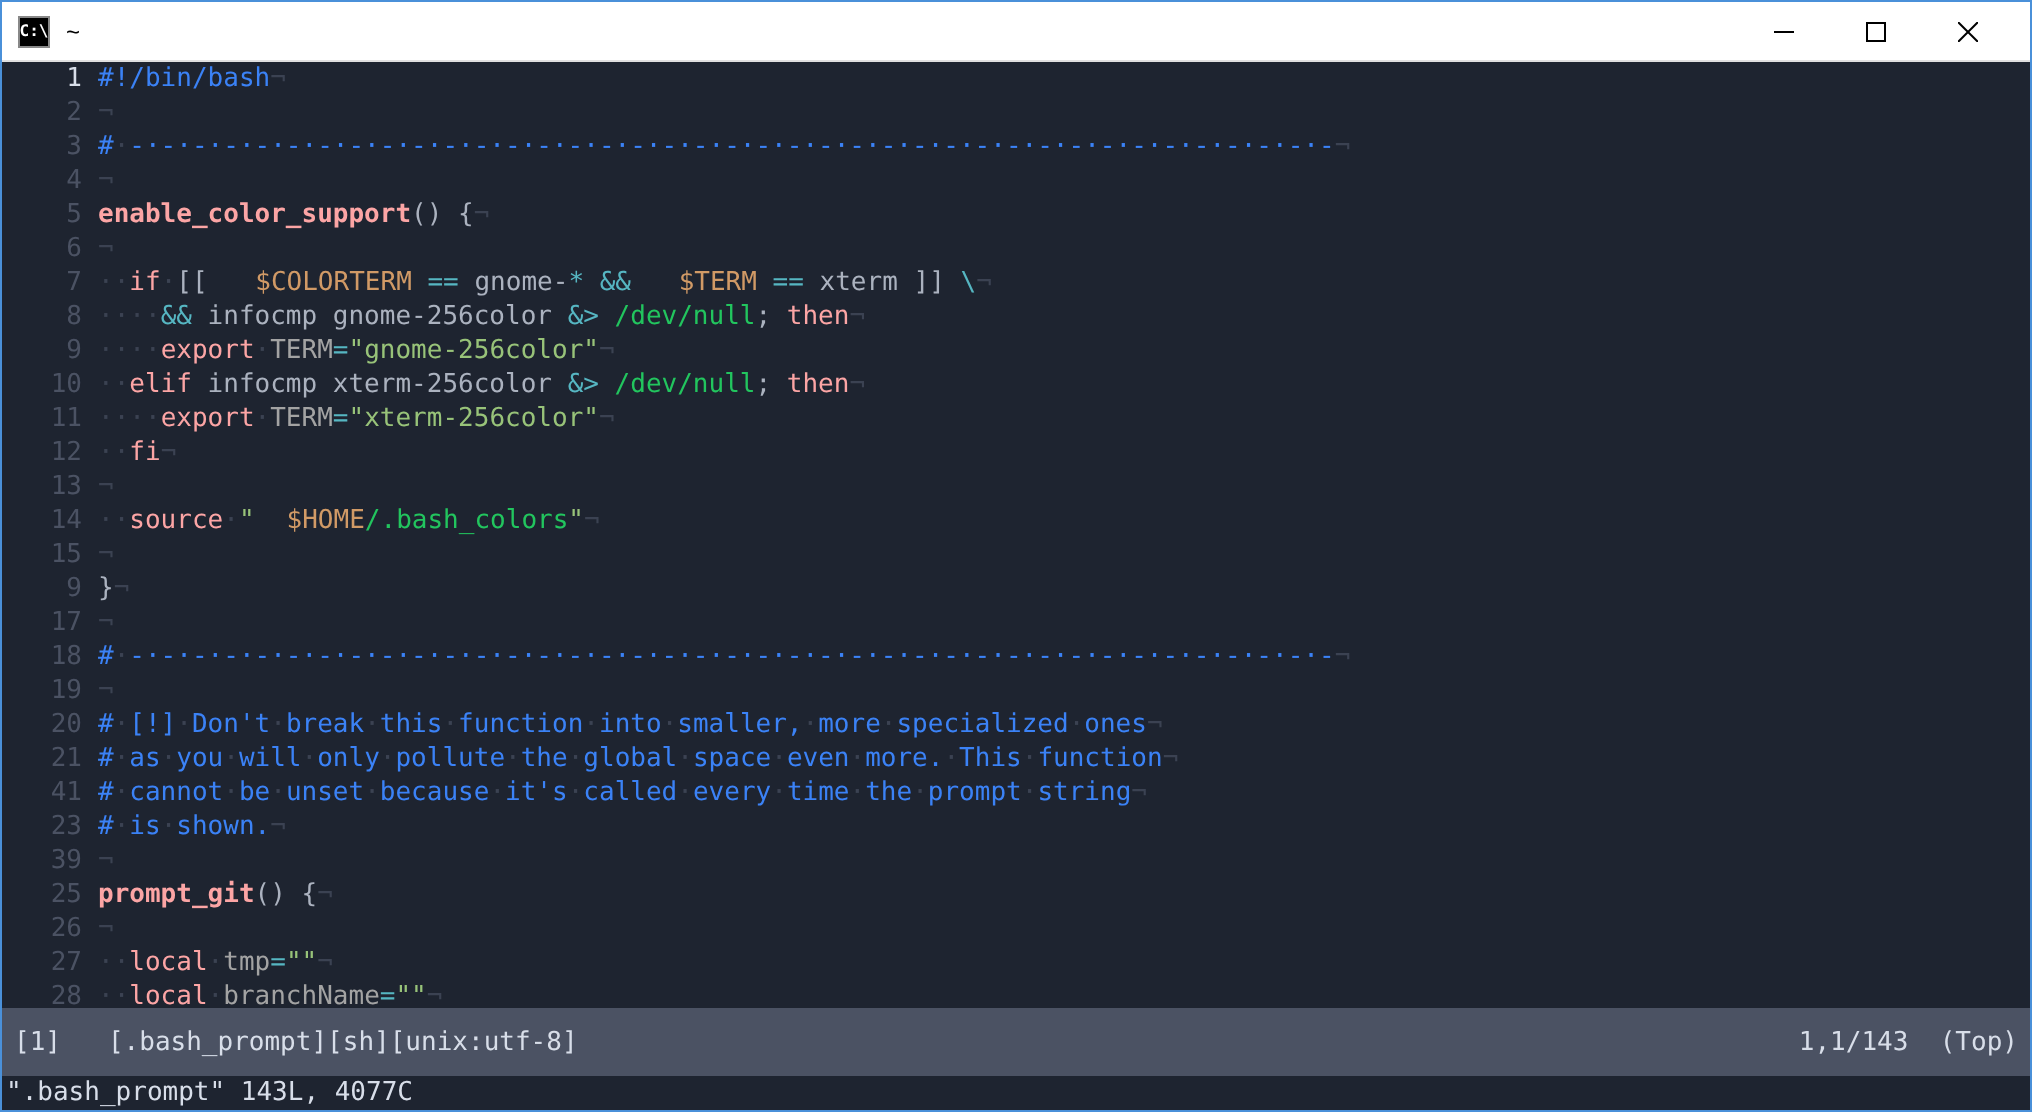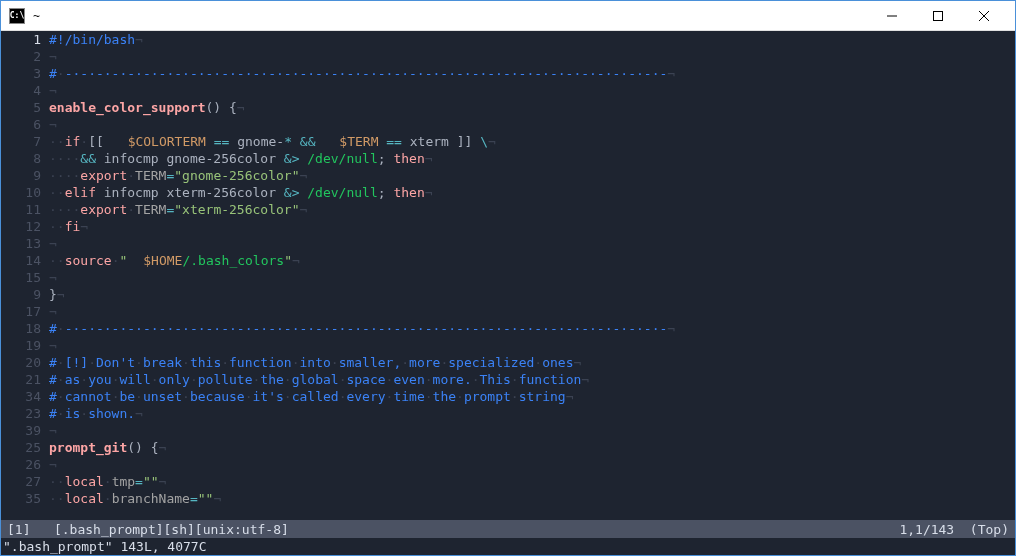--- a/index.html
+++ b/index.html
@@ -20,21 +20,21 @@
   .comment { color: #3b82f6; }
   .keyword { color: #fca5a5; }
   .func { color: #fca5a5; font-weight: bold; }
   .builtin { color: #a3a3a3; }
   .var { color: #d19a66; margin-left: 16px; }
   .string { color: #98c379; }
   .punct { color: #abb2bf; }
   .op { color: #56b6c2; }
   .path { color: #22c55e; }
   .ws { color: #3b4252; }
-  .statusline { height: 18px; background: #4b5263; color: #d8dee9; display: flex; padding: 0 6px; font-size: 13px; align-items: center; justify-content: flex-end; }
+  .statusline { height: 34px; background: #4b5263; color: #d8dee9; display: flex; padding: 0 6px; font-size: 13px; align-items: center; justify-content: flex-end; }
   .statusline .left { flex: 1; }
   .cmdline { height: 17px; background: #1e2430; color: #d8dee9; padding: 0 2px; font-size: 13px; display: flex; align-items: center; }
 </style>
 </head>
 <body>
 
 <div class="window">
   <div class="titlebar">
     <div class="app-icon">C:\</div>
     <div class="title-text">~</div>
@@ -75,27 +75,27 @@
           <div class="ln">12</div>
           <div class="ln">13</div>
           <div class="ln">14</div>
           <div class="ln">15</div>
           <div class="ln">9</div>
           <div class="ln">17</div>
           <div class="ln">18</div>
           <div class="ln">19</div>
           <div class="ln">20</div>
           <div class="ln">21</div>
-          <div class="ln">34</div>
+          <div class="ln">41</div>
           <div class="ln">23</div>
           <div class="ln">39</div>
           <div class="ln">25</div>
           <div class="ln">26</div>
           <div class="ln">27</div>
-          <div class="ln">35</div>
+          <div class="ln">28</div>
         </div>
       <div class="lines" id="lines"><div class="ln"><span class="comment">#!/bin/bash</span><span class="ws">¬</span></div><div class="ln"><span class="ws">¬</span></div><div class="ln"><span class="comment">#</span><span class="ws">·</span><span class="comment">-·-·-·-·-·-·-·-·-·-·-·-·-·-·-·-·-·-·-·-·-·-·-·-·-·-·-·-·-·-·-·-·-·-·-·-·-·-·-</span><span class="ws">¬</span></div><div class="ln"><span class="ws">¬</span></div><div class="ln"><span class="func">enable_color_support</span><span class="punct">() {</span><span class="ws">¬</span></div><div class="ln"><span class="ws">¬</span></div><div class="ln"><span class="ws">··</span><span class="keyword">if</span><span class="ws">·</span><span class="punct">[[ </span><span class="var">$COLORTERM</span><span class="punct"> </span><span class="op">==</span><span class="punct"> gnome-</span><span class="op">*</span><span class="punct"> </span><span class="op">&amp;&amp;</span><span class="punct"> </span><span class="var">$TERM</span><span class="punct"> </span><span class="op">==</span><span class="punct"> xterm ]] </span><span class="op">\</span><span class="ws">¬</span></div><div class="ln"><span class="ws">····</span><span class="op">&amp;&amp;</span><span class="punct"> infocmp gnome-256color </span><span class="op">&amp;&gt;</span><span class="punct"> </span><span class="path">/dev/null</span><span class="punct">; </span><span class="keyword">then</span><span class="ws">¬</span></div><div class="ln"><span class="ws">····</span><span class="keyword">export</span><span class="ws">·</span><span class="builtin">TERM</span><span class="op">=</span><span class="string">"gnome-256color"</span><span class="ws">¬</span></div><div class="ln"><span class="ws">··</span><span class="keyword">elif</span><span class="punct"> infocmp xterm-256color </span><span class="op">&amp;&gt;</span><span class="punct"> </span><span class="path">/dev/null</span><span class="punct">; </span><span class="keyword">then</span><span class="ws">¬</span></div><div class="ln"><span class="ws">····</span><span class="keyword">export</span><span class="ws">·</span><span class="builtin">TERM</span><span class="op">=</span><span class="string">"xterm-256color"</span><span class="ws">¬</span></div><div class="ln"><span class="ws">··</span><span class="keyword">fi</span><span class="ws">¬</span></div><div class="ln"><span class="ws">¬</span></div><div class="ln"><span class="ws">··</span><span class="keyword">source</span><span class="ws">·</span><span class="string">"</span><span class="var">$HOME</span><span class="path">/.bash_colors</span><span class="string">"</span><span class="ws">¬</span></div><div class="ln"><span class="ws">¬</span></div><div class="ln"><span class="punct">}</span><span class="ws">¬</span></div><div class="ln"><span class="ws">¬</span></div><div class="ln"><span class="comment">#</span><span class="ws">·</span><span class="comment">-·-·-·-·-·-·-·-·-·-·-·-·-·-·-·-·-·-·-·-·-·-·-·-·-·-·-·-·-·-·-·-·-·-·-·-·-·-·-</span><span class="ws">¬</span></div><div class="ln"><span class="ws">¬</span></div><div class="ln"><span class="comment">#</span><span class="ws">·</span><span class="comment">[!]</span><span class="ws">·</span><span class="comment">Don't</span><span class="ws">·</span><span class="comment">break</span><span class="ws">·</span><span class="comment">this</span><span class="ws">·</span><span class="comment">function</span><span class="ws">·</span><span class="comment">into</span><span class="ws">·</span><span class="comment">smaller,</span><span class="ws">·</span><span class="comment">more</span><span class="ws">·</span><span class="comment">specialized</span><span class="ws">·</span><span class="comment">ones</span><span class="ws">¬</span></div><div class="ln"><span class="comment">#</span><span class="ws">·</span><span class="comment">as</span><span class="ws">·</span><span class="comment">you</span><span class="ws">·</span><span class="comment">will</span><span class="ws">·</span><span class="comment">only</span><span class="ws">·</span><span class="comment">pollute</span><span class="ws">·</span><span class="comment">the</span><span class="ws">·</span><span class="comment">global</span><span class="ws">·</span><span class="comment">space</span><span class="ws">·</span><span class="comment">even</span><span class="ws">·</span><span class="comment">more.</span><span class="ws">·</span><span class="comment">This</span><span class="ws">·</span><span class="comment">function</span><span class="ws">¬</span></div><div class="ln"><span class="comment">#</span><span class="ws">·</span><span class="comment">cannot</span><span class="ws">·</span><span class="comment">be</span><span class="ws">·</span><span class="comment">unset</span><span class="ws">·</span><span class="comment">because</span><span class="ws">·</span><span class="comment">it's</span><span class="ws">·</span><span class="comment">called</span><span class="ws">·</span><span class="comment">every</span><span class="ws">·</span><span class="comment">time</span><span class="ws">·</span><span class="comment">the</span><span class="ws">·</span><span class="comment">prompt</span><span class="ws">·</span><span class="comment">string</span><span class="ws">¬</span></div><div class="ln"><span class="comment">#</span><span class="ws">·</span><span class="comment">is</span><span class="ws">·</span><span class="comment">shown.</span><span class="ws">¬</span></div><div class="ln"><span class="ws">¬</span></div><div class="ln"><span class="func">prompt_git</span><span class="punct">() {</span><span class="ws">¬</span></div><div class="ln"><span class="ws">¬</span></div><div class="ln"><span class="ws">··</span><span class="keyword">local</span><span class="ws">·</span><span class="builtin">tmp</span><span class="op">=</span><span class="string">""</span><span class="ws">¬</span></div><div class="ln"><span class="ws">··</span><span class="keyword">local</span><span class="ws">·</span><span class="builtin">branchName</span><span class="op">=</span><span class="string">""</span><span class="ws">¬</span></div></div>
     </div>
     <div class="statusline">
       <span class="left">
         <span>[1]</span>&nbsp;&nbsp;
         <span>[.bash_prompt]</span><span>[sh]</span><span>[unix:utf-8]</span>
       </span>
       <span>
         <span>1,1/143</span>&nbsp;

